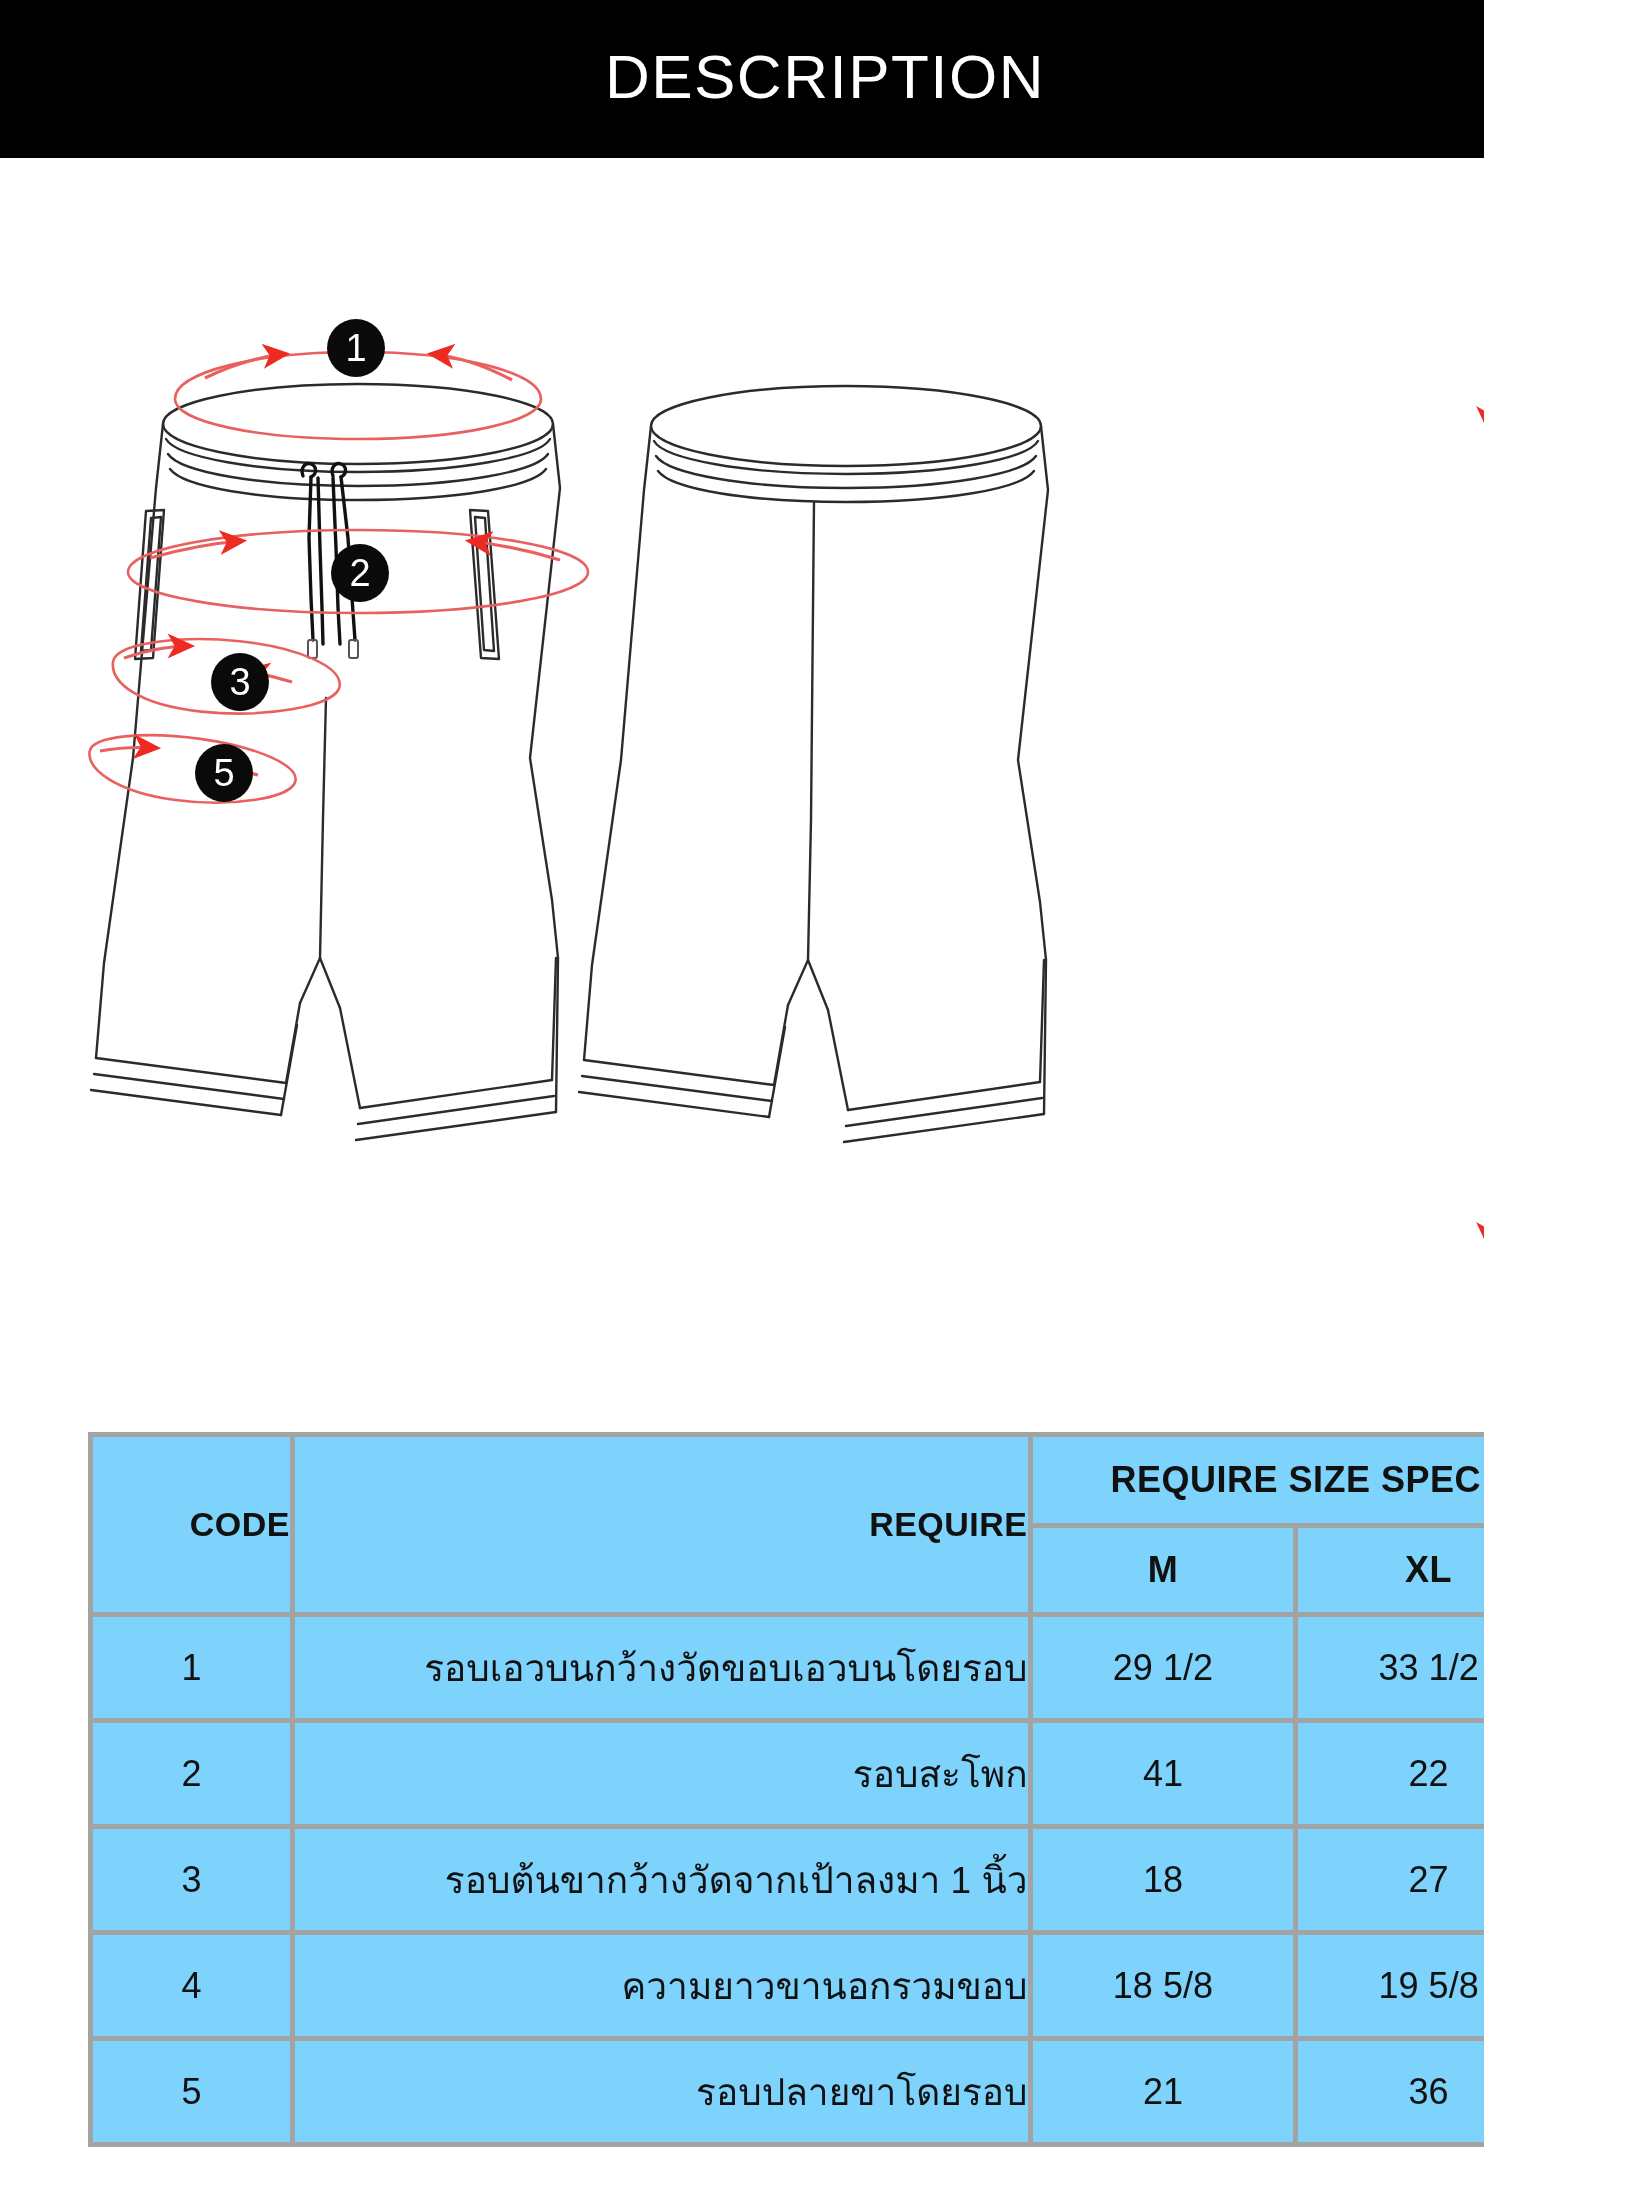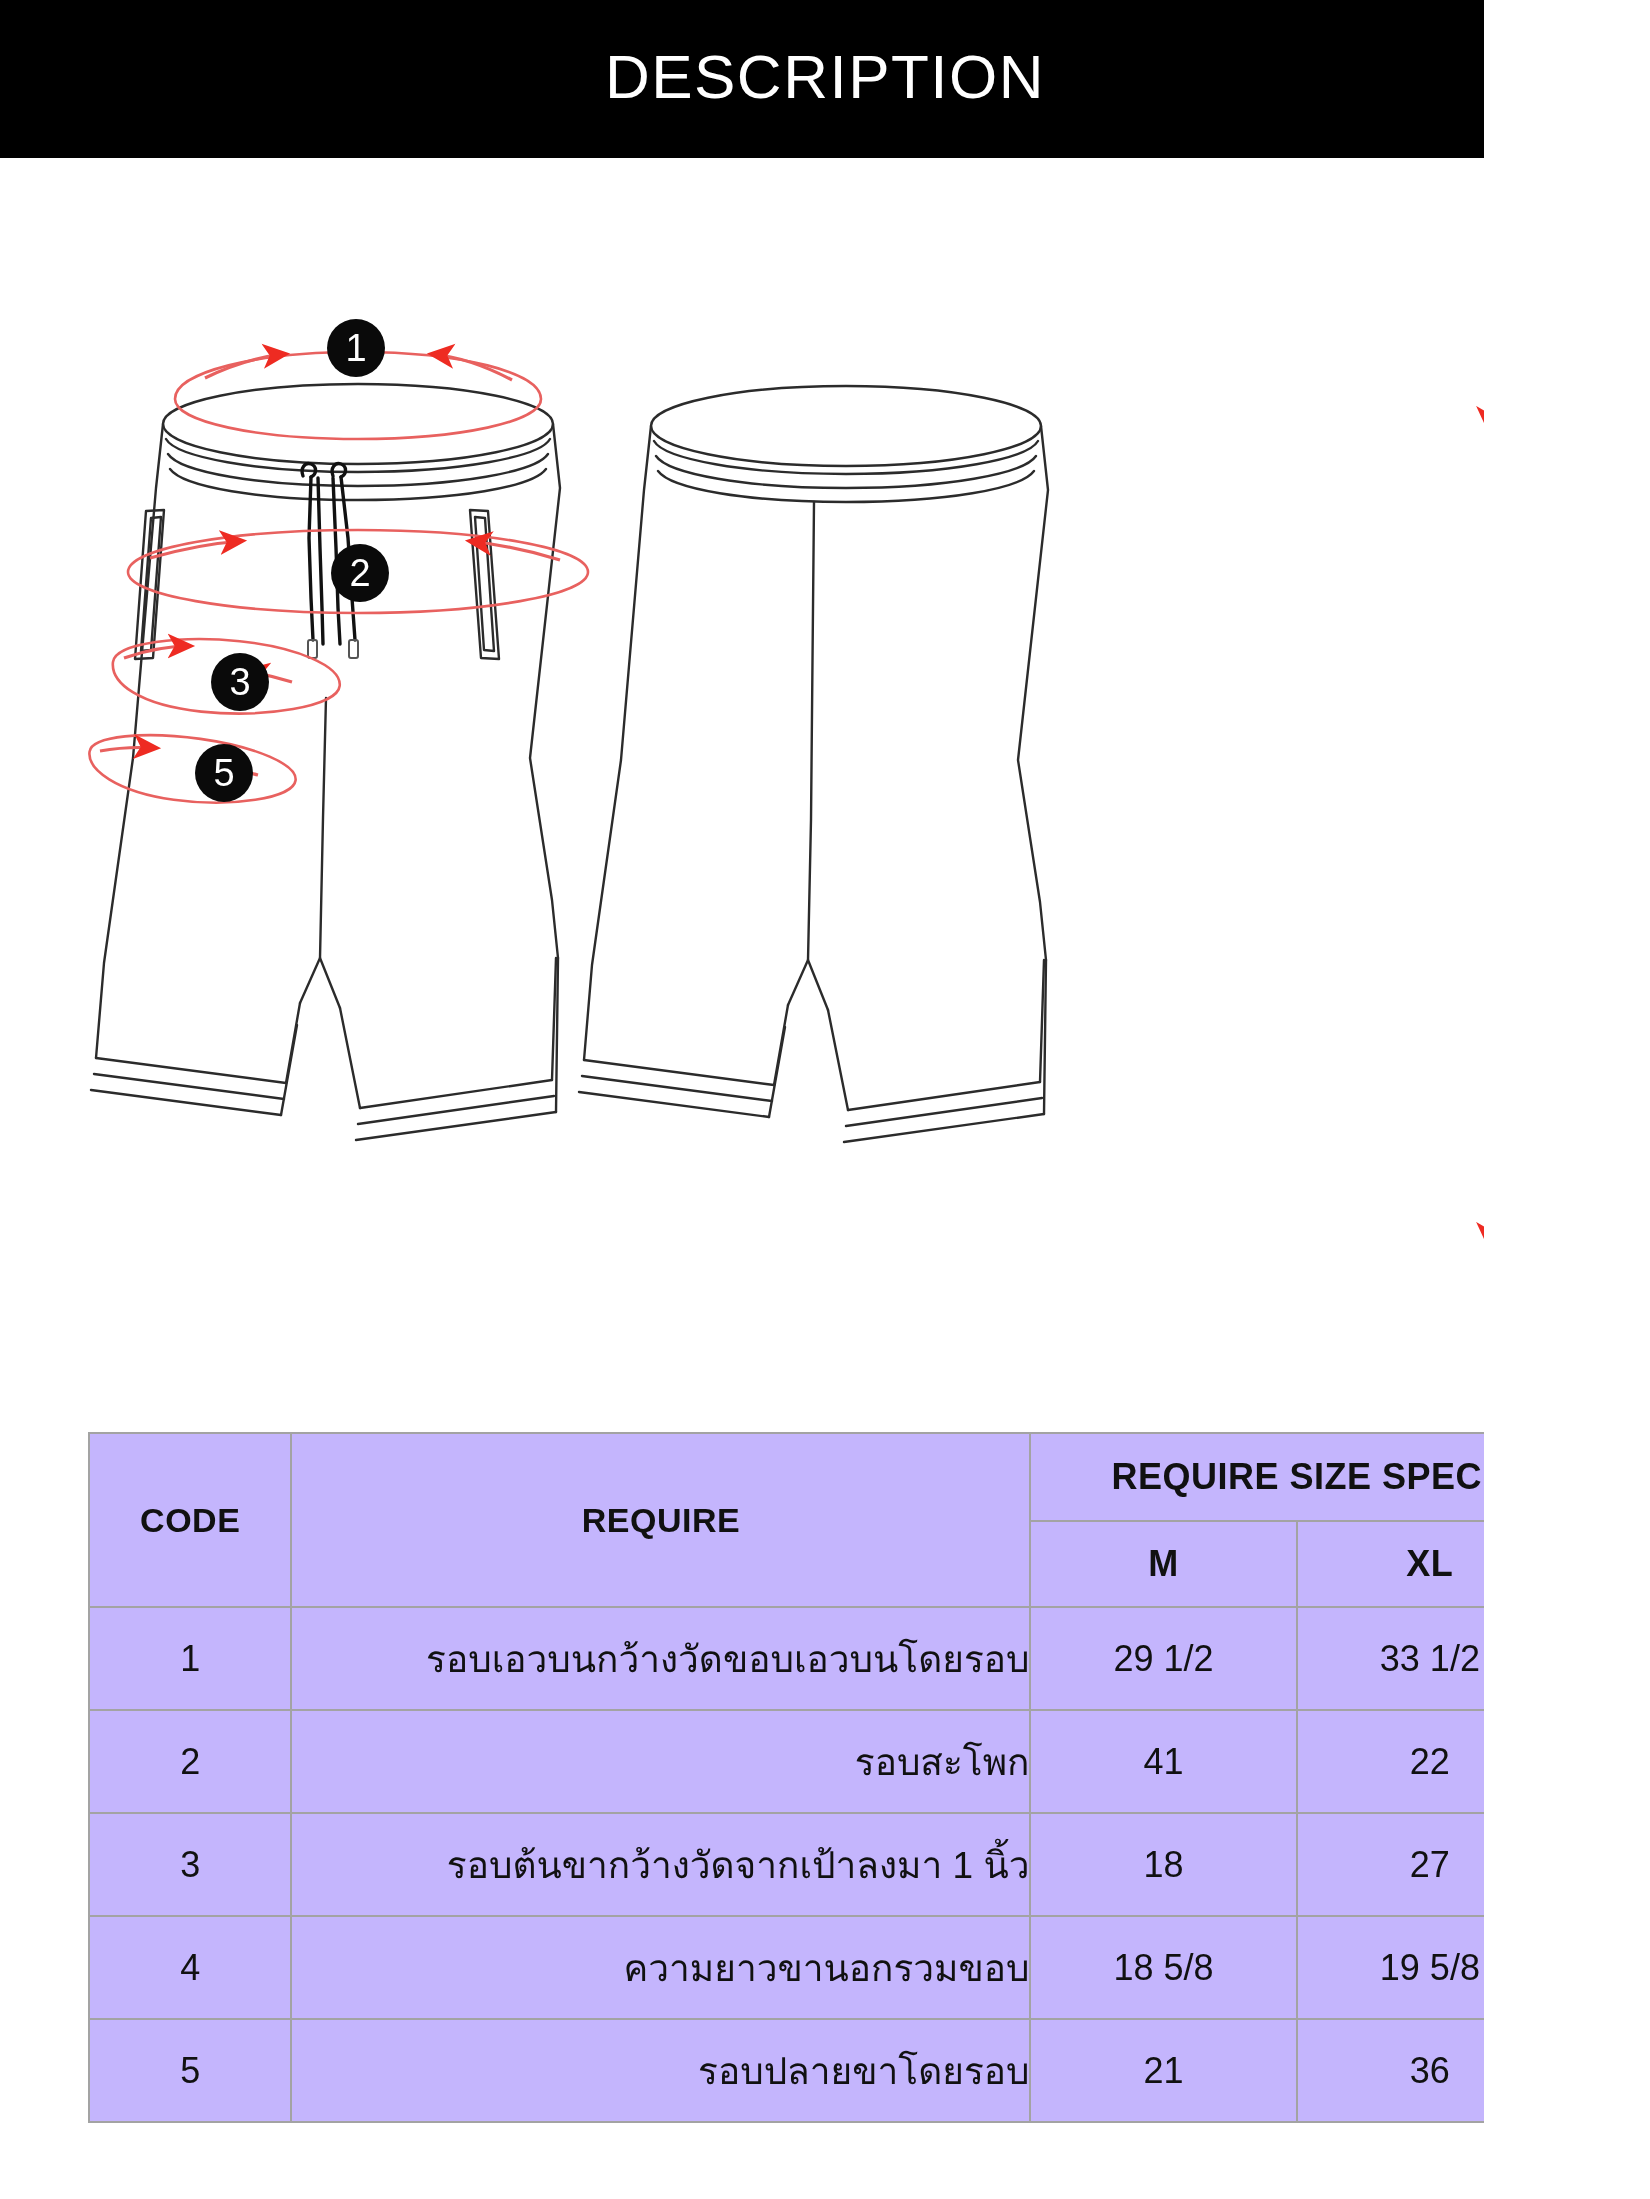--- a/index.html
+++ b/index.html
@@ -65,39 +65,39 @@
     width: 1476px;
   }
   table.spec {
     border-collapse: collapse;
     width: 100%;
     table-layout: fixed;
     background: #fff;
   }
   table.spec th,
   table.spec td {
-    border: 2px solid #a3a3a3;
+    border: 5px solid #a3a3a3;
     padding: 0;
     color: #111111;
     font-family: "Liberation Sans", sans-serif;
     vertical-align: middle;
-    background: #c4b5fd;
+    background: #7dd3fc;
   }
   .col-code   { width: 200px; }
   .col-pos    { width: 730px; }
   .col-m      { width: 263px; }
   .col-xl     { width: 263px; }
 
   th.hd {
     font-size: 34px;
     font-weight: 700;
     text-align: center;
     letter-spacing: 0.5px;
   }
-  th.hd-code, th.hd-pos { height: 170px; }
+  th.hd-code, th.hd-pos { height: 170px; text-align: right; }
   th.hd-spec { height: 86px; font-size: 36px; }
   th.hd-size { height: 84px; font-size: 36px; }
 
   td.cell {
     height: 101px;
     font-size: 36px;
     text-align: center;
     font-weight: 400;
   }
   td.cell-code { font-size: 36px; }

